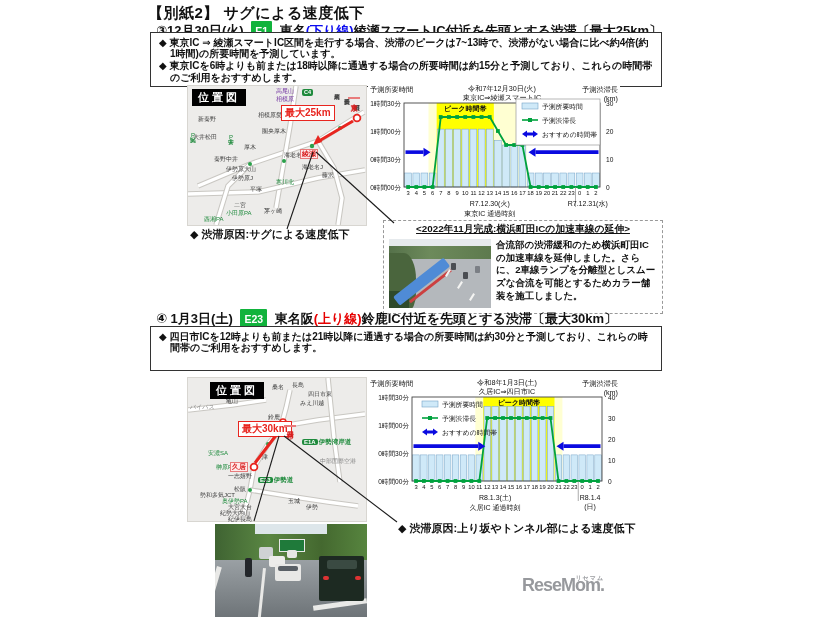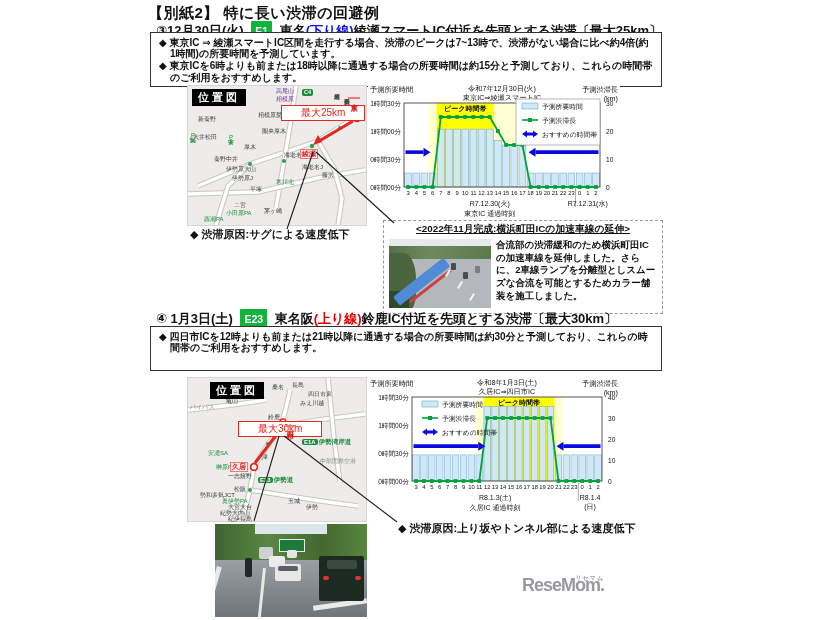--- a/index.html
+++ b/index.html
@@ -18,21 +18,21 @@
   #s3-bullets{left:150px;top:32px;min-height:36px}
   #s4-bullets{left:150px;top:326px;min-height:39px}
   .bullet{text-indent:-11px;padding-left:11px;margin:1.5px 0}
   .map{position:absolute;width:178px;background:#edecea;border:1px solid #d8d6d1}
   #map1{left:187px;top:85px;height:139px}
   #map2{left:187px;top:377px;height:143px}
   .map svg{position:absolute;left:0;top:0}
   .map-title{position:absolute;background:#000;color:#fff;font-size:11px;font-weight:bold;
              padding:1px 6px;letter-spacing:3px;z-index:3}
   .map-max{position:absolute;background:#fff;border:1.6px solid #e8251f;color:#e8251f;
-           font-size:10px;font-weight:normal;padding:0 19px;white-space:nowrap;z-index:3}
+           font-size:10px;font-weight:bold;padding:0 3px;white-space:nowrap;z-index:3}
   .tag{position:absolute;background:#ffe9e9;border:1px solid #e87b7b;color:#d81f1f;
        font-size:7px;line-height:1.1;padding:0 1px;font-weight:bold;z-index:3}
   .tag.v{writing-mode:vertical-rl;text-orientation:upright}
   .place{position:absolute;font-size:6px;color:#3c3c3c;white-space:nowrap;line-height:1;z-index:2}
   .place.green{color:#1e8a3c}
   .place.purple{color:#7030a0}
   .place.gray{color:#8a8a8a}
   .place.v{writing-mode:vertical-rl;text-orientation:upright}
   .place.pill{background:#1e8a3c;color:#fff;padding:.5px 2px;border-radius:2px;font-size:5.5px;font-weight:bold}
   .road-label{position:absolute;font-size:6.5px;font-weight:bold;color:#1e8a3c;white-space:nowrap;z-index:3}
@@ -81,21 +81,21 @@
 
 <div class="page">
 
   <svg id="overlay" width="826" height="620">
       <line x1="313" y1="152" x2="287" y2="229" stroke="#1a1a1a" stroke-width="1.1"></line>
       <line x1="316" y1="152" x2="394" y2="223" stroke="#1a1a1a" stroke-width="1.1"></line>
       <line x1="284" y1="436" x2="397" y2="522" stroke="#1a1a1a" stroke-width="1.1"></line>
       <line x1="279" y1="436" x2="254" y2="521" stroke="#1a1a1a" stroke-width="1.1"></line>
     </svg>
 
-  <div class="abs" id="page-title">【別紙2】 特に長い渋滞の回避例</div>
+  <div class="abs" id="page-title">【別紙2】 サグによる速度低下</div>
 
   <div class="abs sec-head" id="s3-head">
     <span>③12月30日(火)</span>
     <span class="badge">E1</span>
     <span>東名</span><span class="dir-blue">(下り線)</span><span>綾瀬スマートIC付近を先頭とする渋滞〔最大25km〕</span>
   </div>
   <div class="bullet-box" id="s3-bullets">
       <div class="bullet">◆ 東京IC ⇒ 綾瀬スマートIC区間を走行する場合、渋滞のピークは7~13時で、渋滞がない場合に比べ約4倍(約1時間)の所要時間を予測しています。</div>
       <div class="bullet">◆ 東京ICを6時よりも前または18時以降に通過する場合の所要時間は約15分と予測しており、これらの時間帯のご利用をおすすめします。</div>
     </div>

